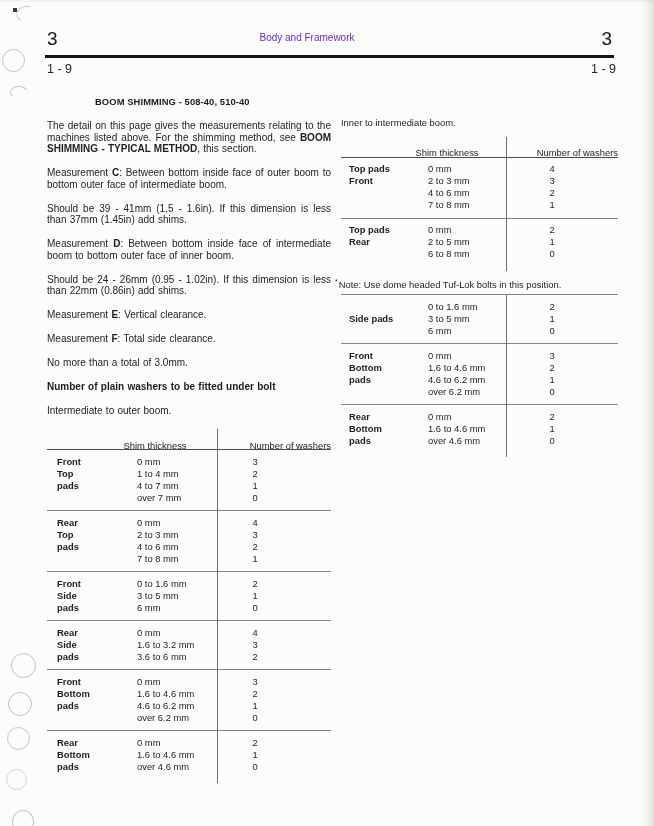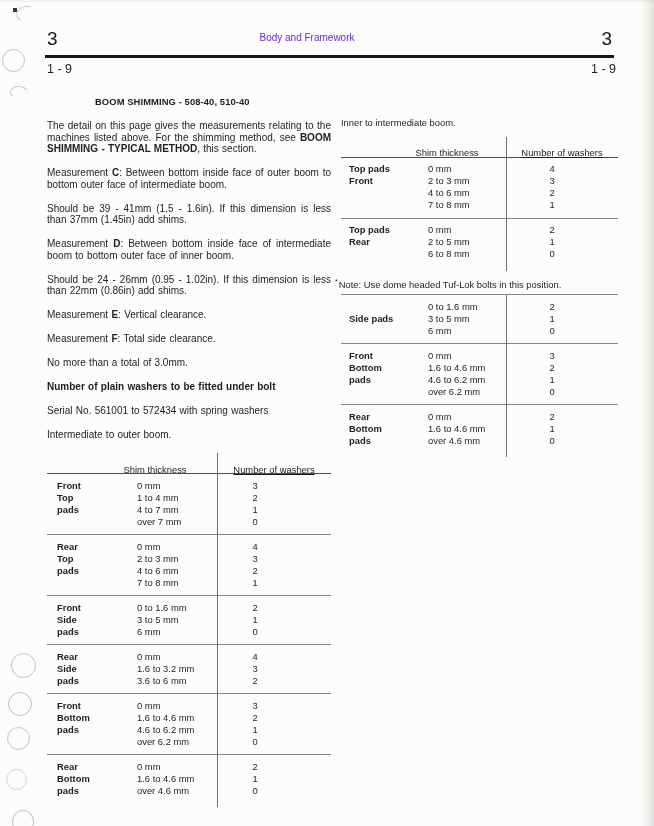--- a/index.html
+++ b/index.html
@@ -25,21 +25,21 @@
   .para{font-size:10px;line-height:11.5px;margin:0 0 12.5px 0;word-spacing:.5px;}
   .para.just{text-align:justify;}
   .para .b{font-weight:bold;}
   .caption{font-size:9.4px;line-height:11.5px;margin:0;}
   
   .doc-table{position:relative;margin-top:8px;font-size:9.4px;}
   .tr{display:flex;height:12px;align-items:center;}
   .tr-head{height:20px;border-bottom:1px solid #4c4c4c;}
   .hc{display:block;margin-top:12px;}
   .hc1{width:170px;text-align:center;padding-left:46px;box-sizing:border-box;}
-  .hc2{flex:1;text-align:center;text-decoration:underline;}
+  .hc2{flex:1;text-align:right;}
   .t-right .hc1{width:165px;padding-left:47px;}
   .tgroup{padding:5px 0 7px 0;border-bottom:1px solid #868686;}
   .tgroup.last{border-bottom:none;}
   .c-label{width:90px;padding-left:10px;box-sizing:border-box;font-weight:bold;}
   .c-shim{width:80px;}
   .c-num{flex:1;text-align:center;padding-right:38px;box-sizing:border-box;}
   .t-right .c-label{width:87px;padding-left:8px;}
   .t-right .c-num{padding-right:22px;}
   .vline{position:absolute;top:0;bottom:-4px;width:1px;background:#6d6d6d;}
   .t-left .vline{left:170px;}
@@ -74,21 +74,20 @@
     <div>
         <p class="para just"><span class="">The detail on this page gives the measurements relating to the machines listed above. For the shimming method, see </span><span class="b">BOOM SHIMMING - TYPICAL METHOD</span><span class="">, this section.</span></p>
         <p class="para just"><span class="">Measurement </span><span class="b">C</span><span class="">: Between bottom inside face of outer boom to bottom outer face of intermediate boom.</span></p>
         <p class="para just"><span class="">Should be 39 - 41mm (1.5 - 1.6in). If this dimension is less than 37mm (1.45in) add shims.</span></p>
         <p class="para just"><span class="">Measurement </span><span class="b">D</span><span class="">: Between bottom inside face of intermediate boom to bottom outer face of inner boom.</span></p>
         <p class="para just"><span class="">Should be 24 - 26mm (0.95 - 1.02in). If this dimension is less than 22mm (0.86in) add shims.</span></p>
         <p class="para"><span class="">Measurement </span><span class="b">E</span><span class="">: Vertical clearance.</span></p>
         <p class="para"><span class="">Measurement </span><span class="b">F</span><span class="">: Total side clearance.</span></p>
         <p class="para"><span class="">No more than a total of 3.0mm.</span></p>
         <p class="para"><span class="b">Number of plain washers to be fitted under bolt</span></p>
-        <p class="para"><span class="">Serial No. 561001 to 572434 with spring washers</span></p>
         <p class="para"><span class="">Intermediate to outer boom.</span></p>
       </div>
     <div class="doc-table t-left">
         <div class="tr tr-head">
           <span class="hc hc1">Shim thickness</span>
           <span class="hc hc2">Number of washers</span>
         </div>
         <div class="tgroup">
           <div class="tr">
             <span class="c-label">Front</span>

